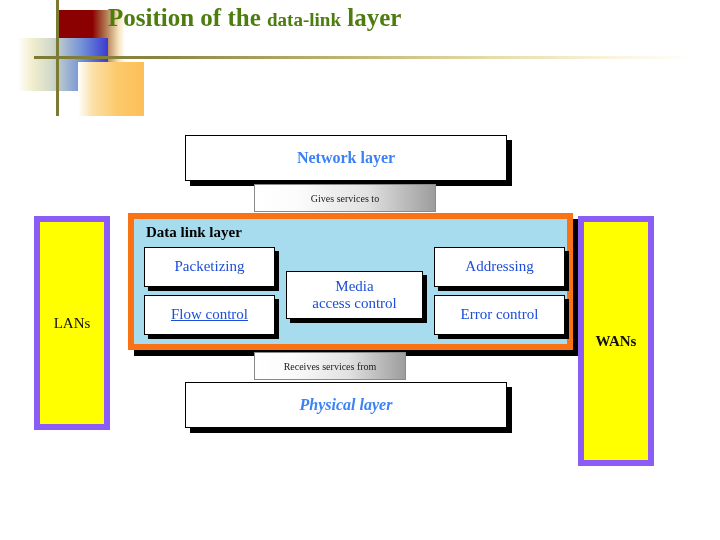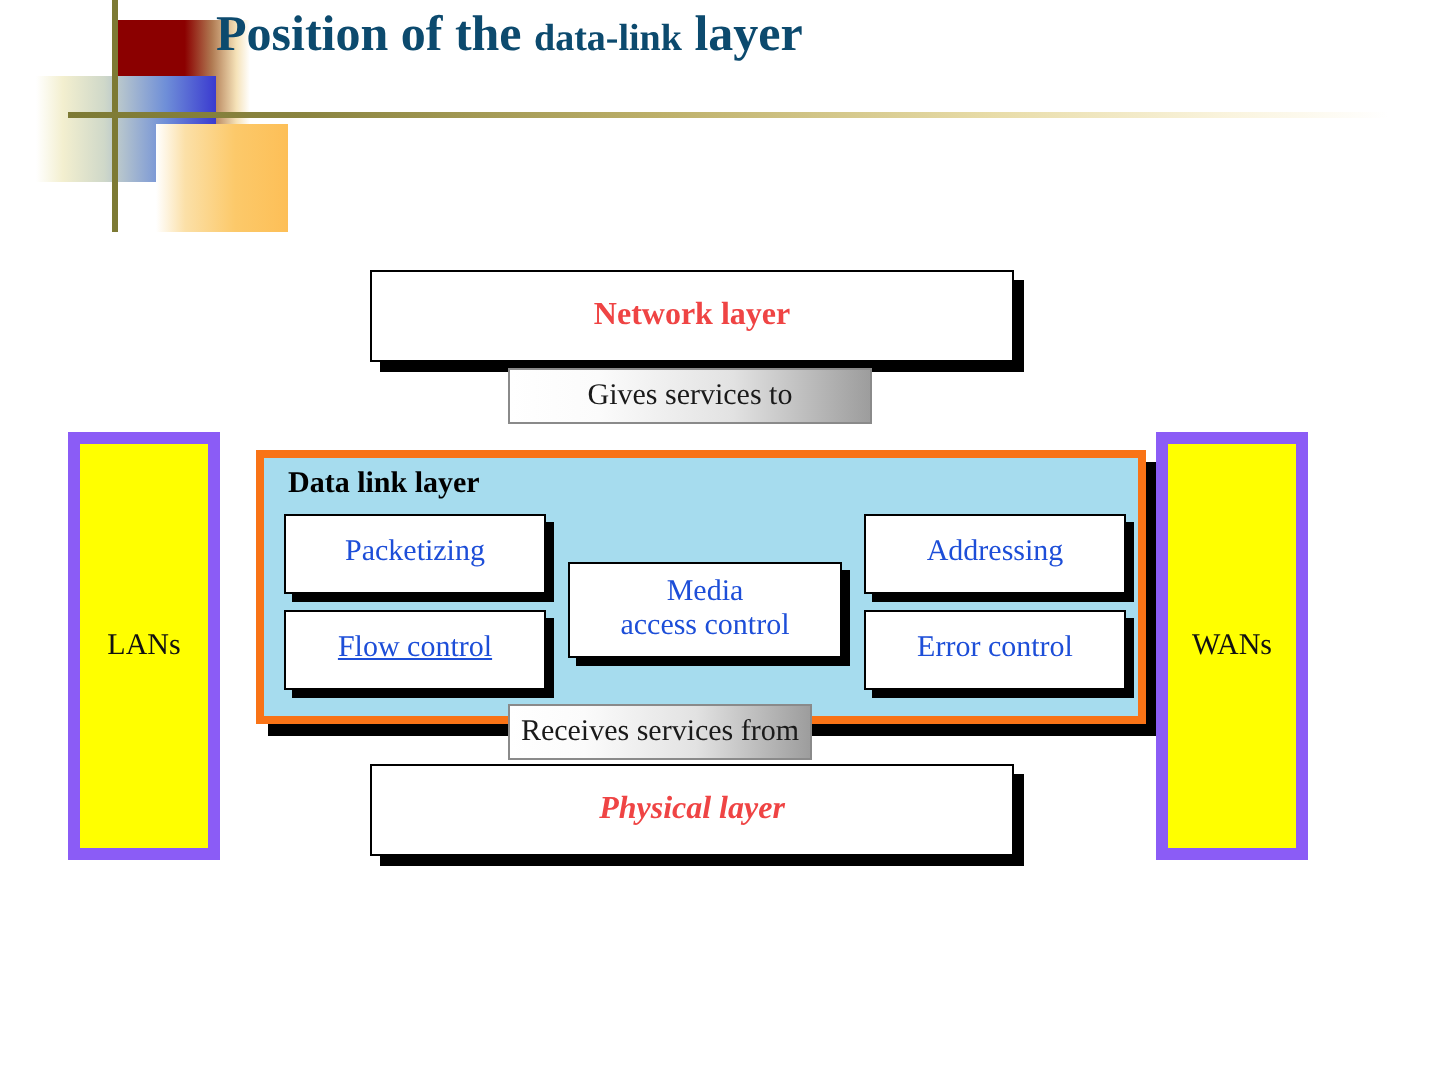--- a/index.html
+++ b/index.html
@@ -15,39 +15,39 @@
   .sq-blue{position:absolute;left:18px;top:38px;width:90px;height:53px;
            background:linear-gradient(to left,#3a3ad0 0%,#6f8fd8 28%,#cfd8c9 62%,#f3efcf 85%,#ffffff 100%);}
   .sq-orange{position:absolute;left:78px;top:62px;width:66px;height:54px;
              background:linear-gradient(to right,#ffffff 0%,#fbe0a8 22%,#fcc96a 60%,#fdbf57 100%);}
   .cross-v{position:absolute;left:56px;top:0;width:3px;height:116px;background:#7d7a34;}
   .cross-h{position:absolute;left:34px;top:56px;width:660px;height:3px;
            background:linear-gradient(to right,#7d7a34 0%,#8a8440 18%,#bdb06a 45%,#e8dca8 70%,#faf4de 88%,#ffffff 100%);}
 
   
   #title{position:absolute;left:108px;top:4px;font-size:25px;font-weight:bold;
-         color:#0c4a6e;letter-spacing:0px;white-space:nowrap;line-height:1.1;}
+         color:#4d7c0f;letter-spacing:0px;white-space:nowrap;line-height:1.1;}
   #title .small{font-size:19px;}
 
   
   .shadowbox{position:absolute;background:#ffffff;border:1px solid #000;
              box-shadow:5px 5px 0 #000;box-sizing:border-box;
              display:flex;align-items:center;justify-content:center;text-align:center;}
 
-  .layerbox{font-size:16px;font-weight:bold;color:#ef4444;}
+  .layerbox{font-size:16px;font-weight:bold;color:#3b82f6;}
 
   .gradbox{position:absolute;box-sizing:border-box;border:1px solid #8a8a8a;
            background:linear-gradient(to right,#ffffff 0%,#fbfbfb 25%,#e2e2e2 62%,#9d9d9d 100%);
            display:flex;align-items:center;justify-content:center;
-           font-size:15px;color:#1a1a1a;text-align:center;}
+           font-size:10px;color:#1a1a1a;text-align:center;}
 
   
   #dll{position:absolute;left:128px;top:213px;width:445px;height:137px;
-       background:#a6dcee;border:4px solid #f97316;box-shadow:6px 6px 0 #000;
-       box-sizing:border-box;margin-top:12px;}
+       background:#a6dcee;border:6px solid #f97316;box-shadow:6px 6px 0 #000;
+       box-sizing:border-box;}
   #dll-label{position:absolute;left:12px;top:5px;font-size:15px;font-weight:bold;color:#000;}
 
   .subbox{position:absolute;background:#ffffff;border:1px solid #000;
           box-shadow:4px 4px 0 #000;box-sizing:border-box;
           display:flex;align-items:center;justify-content:center;text-align:center;
           font-size:15px;color:#1d4ed8;line-height:1.15;}
 
   
   .sidebox{position:absolute;background:#ffff00;border:6px solid #8b5cf6;
            box-sizing:border-box;display:flex;align-items:center;justify-content:center;
@@ -104,15 +104,15 @@
 </div>
 
 <div class="shadowbox layerbox" style="left:185px;top:382px;width:322px;height:46px;font-style:italic;">
   <span>Physical layer</span>
 </div>
 
 <div class="sidebox" style="left:34px;top:216px;width:76px;height:214px;">
   <span>LANs</span>
 </div>
 
-<div class="sidebox" style="left:578px;top:216px;width:76px;height:214px;">
+<div class="sidebox" style="left:578px;top:216px;width:76px;height:250px;font-weight:bold;">
   <span>WANs</span>
 </div>
 
 </body></html>

